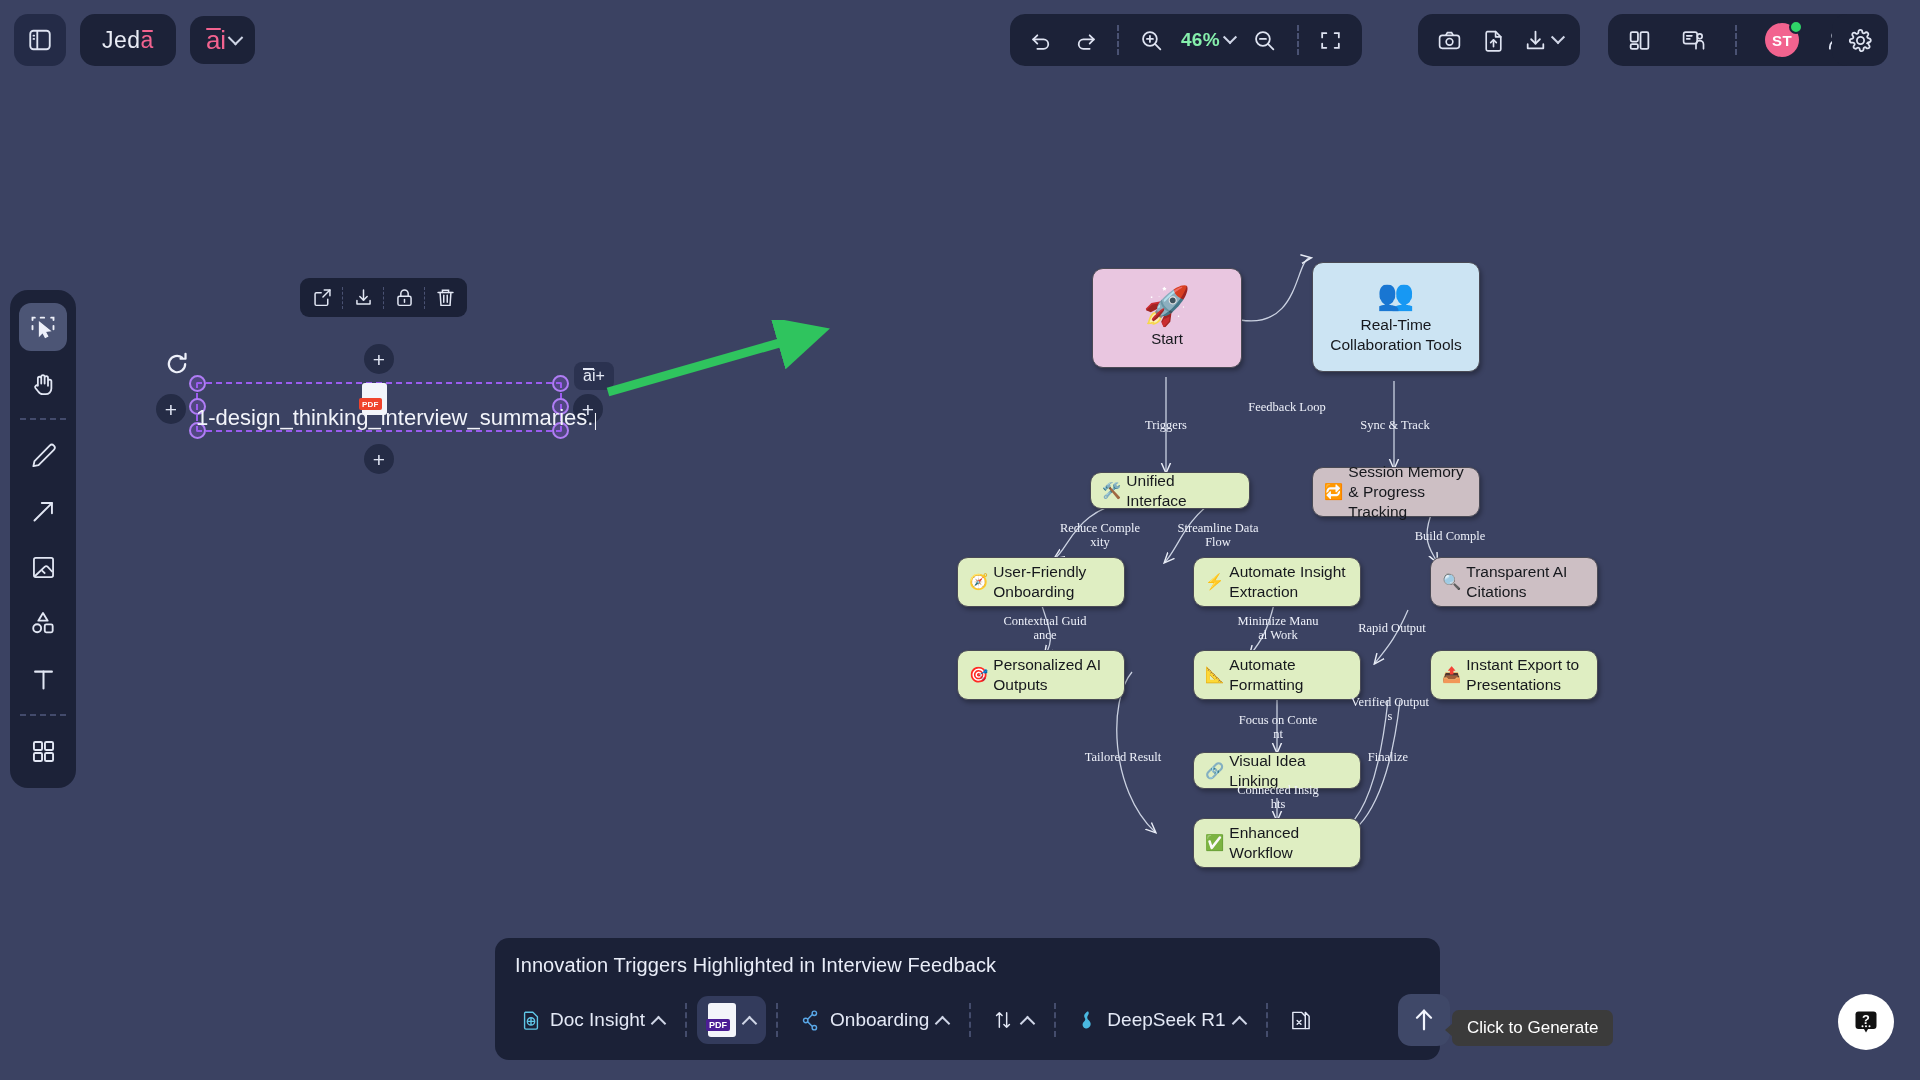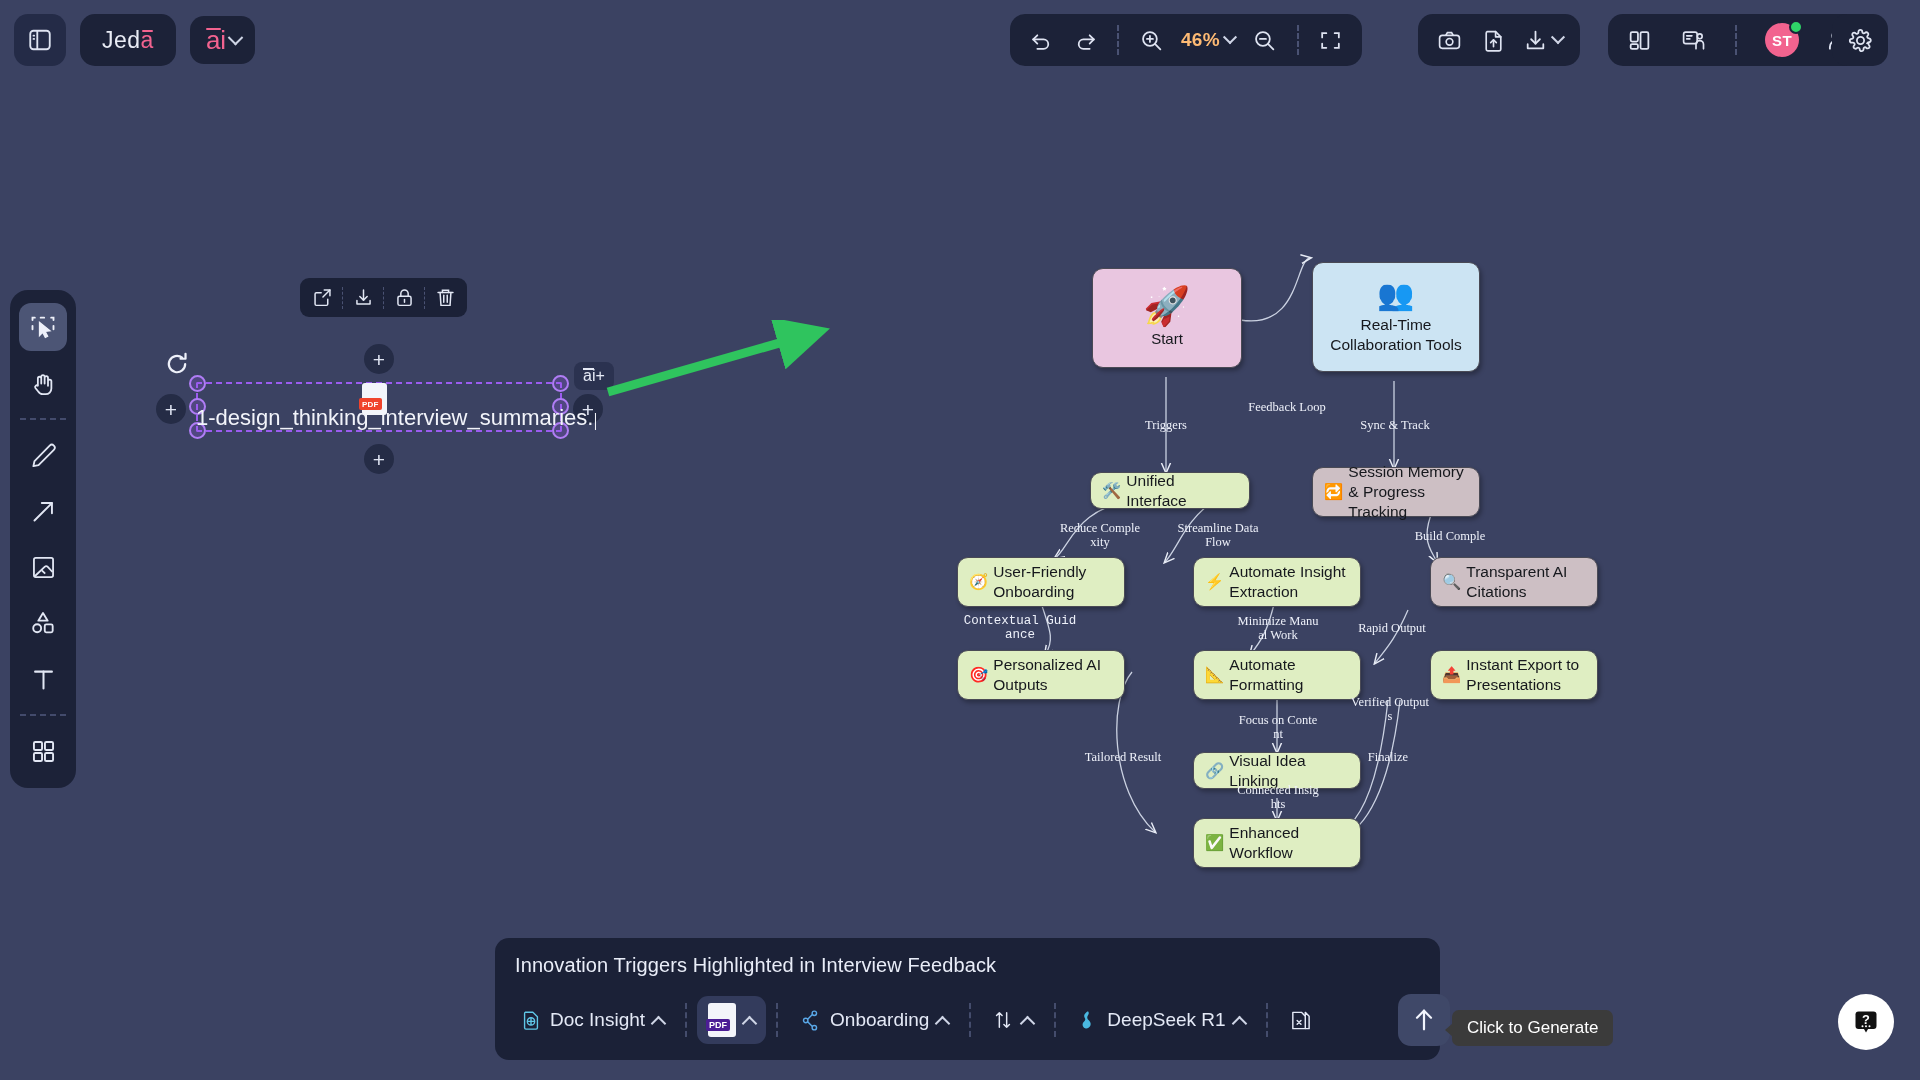--- a/index.html
+++ b/index.html
@@ -38,21 +38,21 @@
   
   .tbar {
     position: absolute; top: 14px; height: 52px; background: #1c2238;
     border-radius: 15px; display: flex; align-items: center; padding: 0 10px; gap: 2px;
   }
   .tbar .tb-item {
     min-width: 42px; height: 42px; padding: 0 7px; border-radius: 10px;
     display: flex; align-items: center; justify-content: center; cursor: pointer; gap: 5px;
   }
   .vdiv { width: 0; border-left: 2px dashed #4a5273; height: 30px; margin: 0 9px; }
-  .zoom-val { color: #fdba74; font-size: 19px; font-weight: bold; letter-spacing: .3px; }
+  .zoom-val { color: #86efac; font-size: 19px; font-weight: bold; letter-spacing: .3px; }
   #toolbar-view { left: 1010px; }
   #toolbar-capture { left: 1418px; }
   #toolbar-share { left: 1608px; gap: 12px; }
   #toolbar-settings { left: 1832px; width: 56px; justify-content: center; padding: 0; }
 
   .avatar {
     width: 34px; height: 34px; border-radius: 50%; background: #f2638f; color: #fff;
     display: flex; align-items: center; justify-content: center; font-size: 15px; font-weight: bold;
     position: relative; letter-spacing: .5px;
   }
@@ -515,21 +515,21 @@
   <div class="edge-label" style="left:1340px; top:418px; width:110px;">Sync &amp; Track</div>
   <div class="edge-label" style="left:1040px; top:521px; width:120px;">
     <span>Reduce Comple</span><br>
     <span>xity</span>
   </div>
   <div class="edge-label" style="left:1158px; top:521px; width:120px;">
     <span>Streamline Data</span><br>
     <span>Flow</span>
   </div>
   <div class="edge-label" style="left:1395px; top:529px; width:110px;">Build Comple</div>
-  <div class="edge-label" style="left:960px; top:614px; width:120px;font-family:Liberation Mono, monospace;">
+  <div class="edge-label" style="left:985px; top:614px; width:120px;">
     <span>Contextual Guid</span><br>
     <span>ance</span>
   </div>
   <div class="edge-label" style="left:1218px; top:614px; width:120px;">
     <span>Minimize Manu</span><br>
     <span>al Work</span>
   </div>
   <div class="edge-label" style="left:1337px; top:621px; width:110px;">Rapid Output</div>
   <div class="edge-label" style="left:1218px; top:713px; width:120px;">
     <span>Focus on Conte</span><br>

